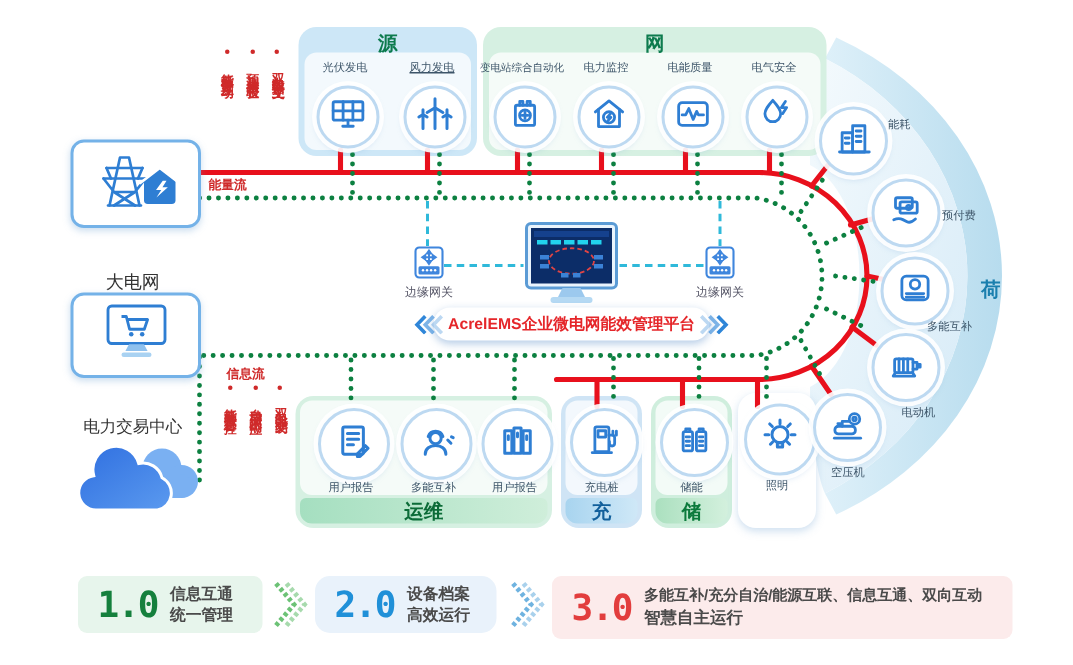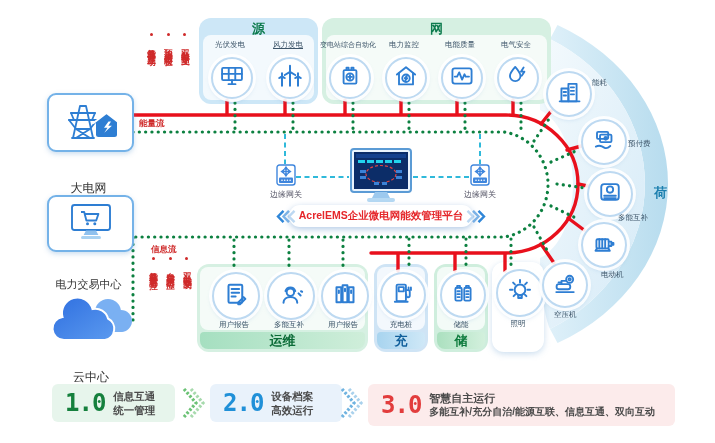--- a/index.html
+++ b/index.html
@@ -162,21 +162,20 @@
       <g fill="#7ab0f2">
         <circle cx="64" cy="24" r="13"></circle>
           <circle cx="77" cy="33" r="11"></circle>
           <rect x="60" y="28" width="24" height="16" rx="8"></rect>
       </g>
       <g fill="url(#cg)" stroke="#fff" stroke-width="2">
         <path d="M20 52 a11.5 11.5 0 0 1 -1.5 -22.9 A15.5 15.5 0 0 1 48.5 21 a13 13 0 0 1 15.5 9.5 A11.5 11.5 0 0 1 61 52 Z"></path>
       </g>
     </svg>
   </div>
-  <div class="cardlabel" style="left:46px;top:344px;width:90px;">云中心</div>
 
   <div class="dots" style="left:150px;top:33px;width:36px;">
       <i></i>
       <i></i>
       <i></i>
     </div>
   <div class="vgroup" style="left:146px;top:42px;">
     <div class="vcol">双向数据交互</div>
     <div class="vcol">预测结果校验</div>
     <div class="vcol">能量调度互动</div>
@@ -472,33 +471,33 @@
       <div>信息互通</div>
       <div>统一管理</div>
     </div>
   </div>
   <svg class="abs" style="left:180px;top:387px;z-index:4;" width="26" height="32" viewBox="0 0 26 32">
     <g stroke="#6cc276" stroke-width="3.2" fill="none" stroke-dasharray="2.5 1.8">
       <path d="M4 2 L16 16 L4 30"></path>
         <path d="M11 2 L23 16 L11 30" opacity=".6"></path>
     </g>
   </svg>
-  <div class="stage-box" style="left:210px;top:384px;width:132px;height:38px;background:#e9f2fb;">
+  <div class="stage-box" style="left:210px;top:384px;width:121px;height:38px;background:#e9f2fb;border-radius:10px;">
     <div class="ver" style="color:#2090d8;">2.0</div>
     <div class="slines">
       <div>设备档案</div>
       <div>高效运行</div>
     </div>
   </div>
   <svg class="abs" style="left:338px;top:387px;z-index:4;" width="26" height="32" viewBox="0 0 26 32">
     <g stroke="#6fb3e0" stroke-width="3.2" fill="none" stroke-dasharray="2.5 1.8">
       <path d="M4 2 L16 16 L4 30"></path>
         <path d="M11 2 L23 16 L11 30" opacity=".6"></path>
     </g>
   </svg>
   <div class="stage-box" style="left:368px;top:384px;width:307px;height:42px;background:#fcebeb;">
     <div class="ver" style="color:#e23d3d;">3.0</div>
     <div class="slines">
+      <div style="font-size:10px;font-weight:600;">多能互补/充分自治/能源互联、信息互通、双向互动</div>
       <div style="font-size:11px;">智慧自主运行</div>
-      <div style="font-size:10px;font-weight:600;">多能互补/充分自治/能源互联、信息互通、双向互动</div>
     </div>
   </div>
 </div>
 
 </body></html>

